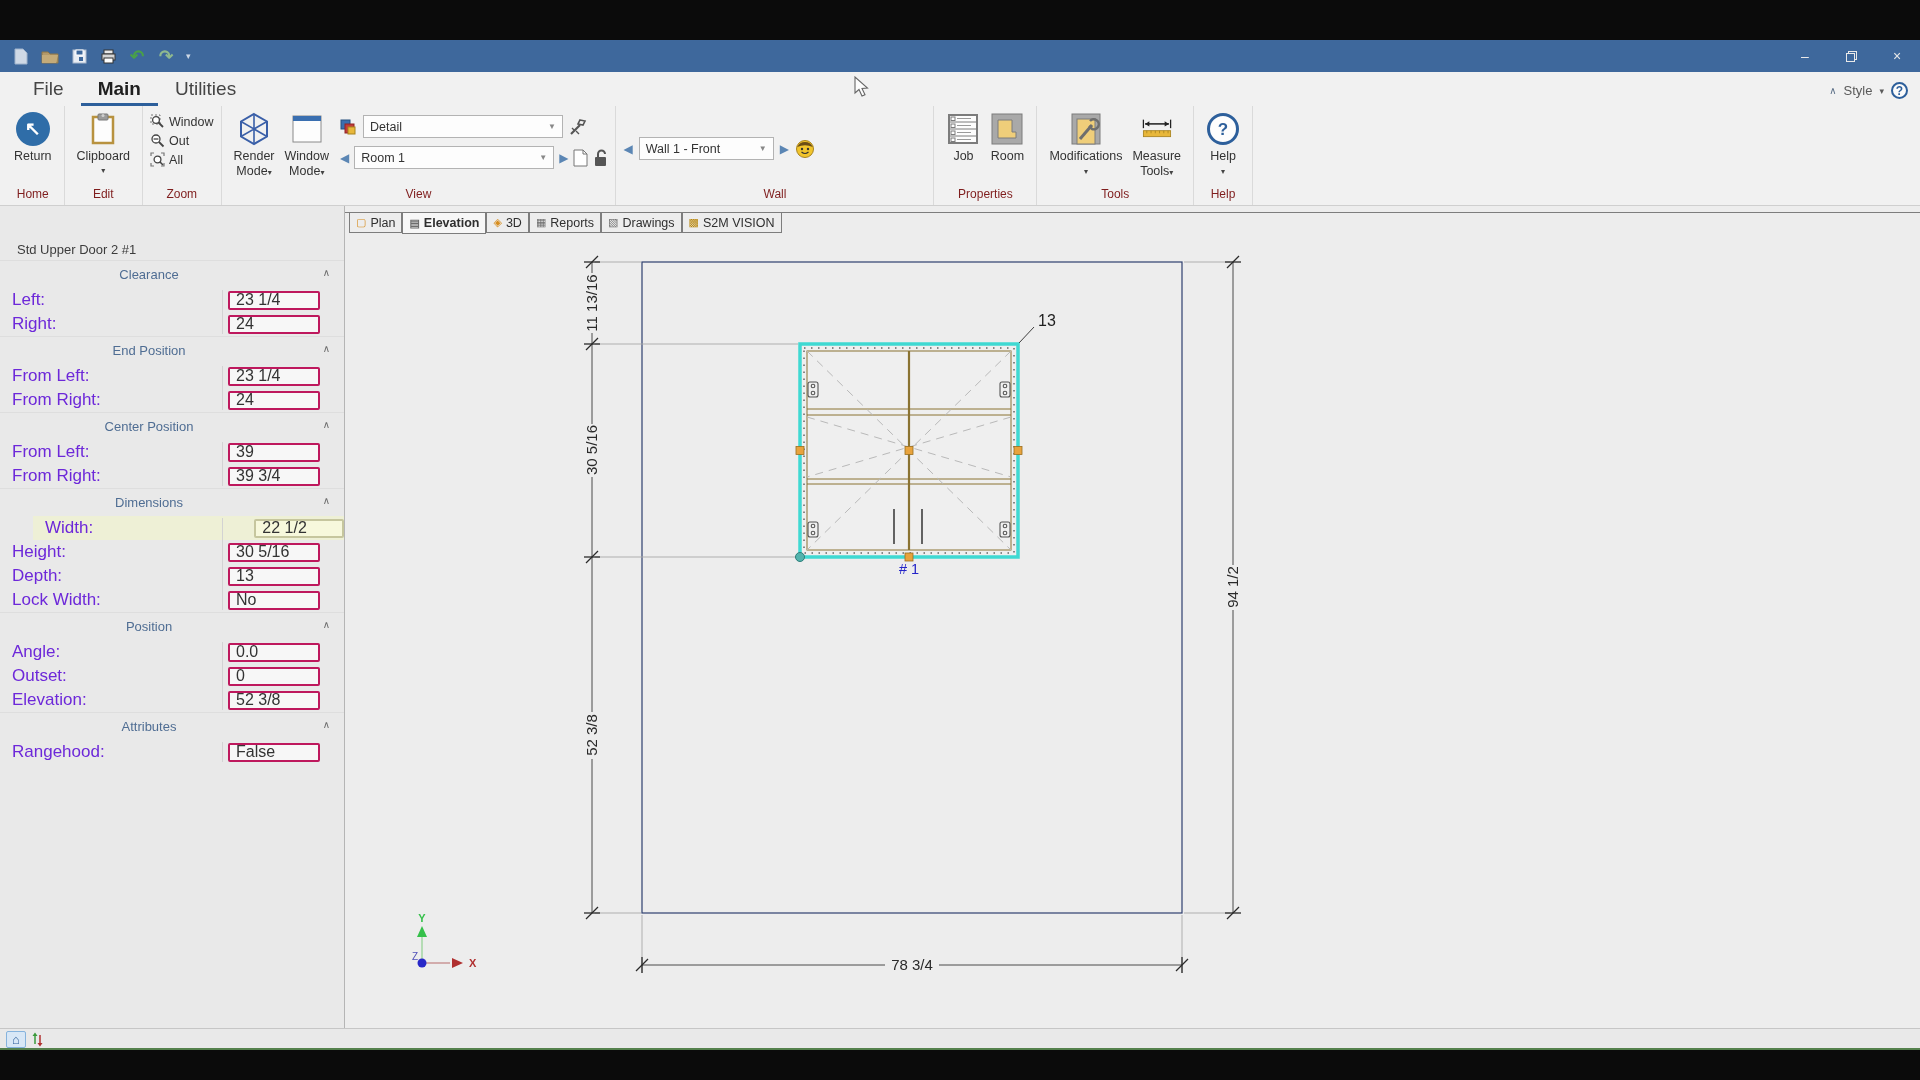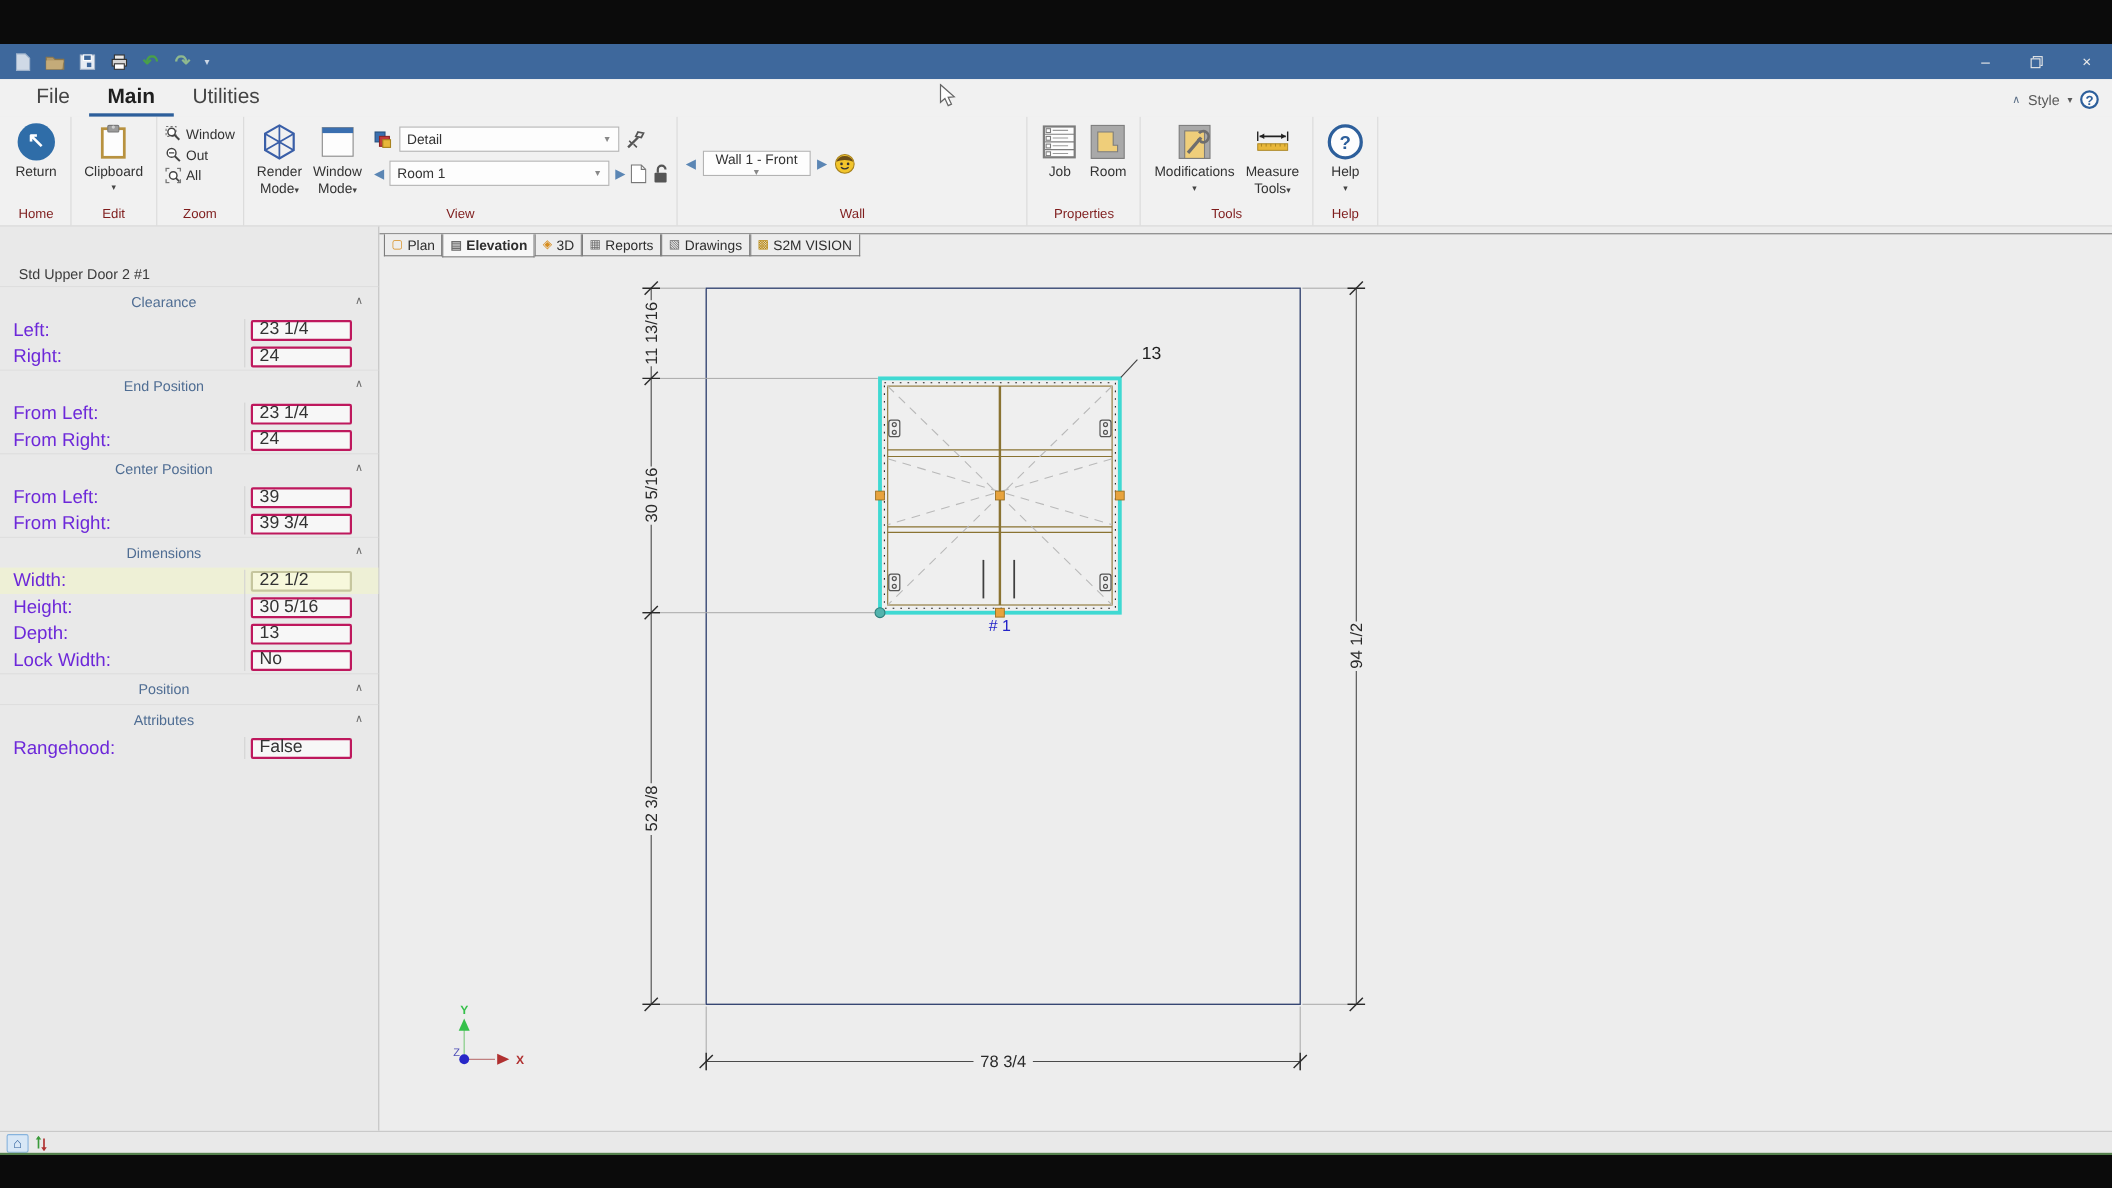--- a/index.html
+++ b/index.html
@@ -35,41 +35,41 @@
   .rgroup{display:flex;flex-direction:column;border-right:1px solid #dadada;padding:3px 7px 0;}
   .rgroup-content{flex:1;display:flex;align-items:flex-start;}
   .rgroup-label{text-align:center;font-size:12px;color:#7f1d1d;padding:1px 2px 4px;}
   .rbtn-big{display:flex;flex-direction:column;align-items:center;gap:3px;font-size:12.5px;color:#333;padding:3px 5px;text-align:center;line-height:1.15;}
   .return-circle{width:34px;height:34px;border-radius:50%;background:#2f6da8;color:#fff;display:flex;align-items:center;justify-content:center;font-size:19px;font-weight:bold;}
   .zoom-list{display:flex;flex-direction:column;gap:4px;padding-top:5px;}
   .zoom-item{display:flex;align-items:center;gap:4px;font-size:12.5px;color:#333;}
   .view-combos{display:flex;flex-direction:column;gap:8px;padding:6px 0 0 6px;}
   .combo-row{display:flex;align-items:center;gap:5px;}
   .combo{display:flex;align-items:center;justify-content:space-between;background:#fdfdfd;border:1px solid #b3b3b3;height:23px;padding:0 6px;font-size:12.5px;color:#333;}
-  .combo.w200{width:200px;} .combo.w118{width:98px;flex-direction:column;}
+  .combo.w200{width:200px;} .combo.w118{width:135px;}
   .combo-caret{color:#888;font-size:8px;}
   .nav-arrow{color:#5b86b4;font-size:12px;line-height:1;}
   .mode-label{font-size:12.5px;color:#333;text-align:center;line-height:1.2;}
   .small-caret{font-size:8px;color:#444;}
   .icon32{width:34px;height:34px;display:flex;align-items:center;justify-content:center;}
 
   
   .main{flex:1;display:flex;min-height:0;}
   .panel{width:345px;background:#e9e9e9;border-right:1px solid #b5b5b5;padding-top:32px;flex:0 0 auto;}
   .panel-title{height:22px;padding-left:17px;font-size:13px;color:#3c3c3c;display:flex;align-items:center;}
   .psec{border-top:1px solid #dedede;}
   .sec-head{height:27px;position:relative;display:flex;align-items:center;}
   .sec-title{position:absolute;left:13px;width:272px;text-align:center;font-size:13px;color:#4f6d93;}
   .sec-chevron{position:absolute;right:14px;top:6px;font-size:10px;color:#6b6b6b;}
   .sec-rows{position:relative;}
   .sec-rows::before{content:"";position:absolute;left:222px;top:2px;bottom:2px;width:1px;background:#d3d3d3;}
   .prow{display:flex;align-items:center;height:24px;padding-left:12px;}
   .prow .lab{width:216px;font-size:17px;color:#6d28d9;}
   .prow .val{width:92px;height:19px;background:#f7f7f7;border:2px solid #be185d;border-radius:2px;font-size:16px;color:#333;display:flex;align-items:center;padding:0 6px;}
-  .prow.hl{background:#eef0d6;}
+  .prow.hl{background:#eef0d6;margin-left:33px;}
   .prow.hl .val{background:#f7f8dc;border-color:#c6c69e;}
 
   
   .canvas{flex:1;position:relative;background:#ededed;min-width:0;}
   .vtab-strip{position:absolute;top:6px;left:0;right:0;height:21px;border-top:1px solid #7d7d7d;display:flex;padding-left:4px;}
   .vtab{display:flex;align-items:center;gap:4px;padding:0 6px;height:20px;font-size:12.5px;color:#2f2f2f;border:1px solid #7d7d7d;border-top:none;background:#ededed;}
   .vtab.active{background:#f7f7f7;font-weight:bold;height:21px;}
   .vt-glyph{font-size:11px;line-height:1;}
   .vt-orange{color:#d78d1e;} .vt-gray{color:#6d6d6d;} .vt-gold{color:#b8860b;}
   .svg-area{position:absolute;left:0;top:27px;right:0;bottom:0;}
@@ -438,20 +438,34 @@
               <span class="val">No</span>
             </div>
           </div>
         </div>
 
         <div class="psec">
           <div class="sec-head">
             <span class="sec-title">Position</span>
             <span class="sec-chevron">∧</span>
           </div>
+          <div class="sec-rows">
+            <div class="prow">
+              <span class="lab">Angle:</span>
+              <span class="val">0.0</span>
+            </div>
+            <div class="prow">
+              <span class="lab">Outset:</span>
+              <span class="val">0</span>
+            </div>
+            <div class="prow">
+              <span class="lab">Elevation:</span>
+              <span class="val">52 3/8</span>
+            </div>
+          </div>
         </div>
 
         <div class="psec">
           <div class="sec-head">
             <span class="sec-title">Attributes</span>
             <span class="sec-chevron">∧</span>
           </div>
           <div class="sec-rows">
             <div class="prow">
               <span class="lab">Rangehood:</span>

